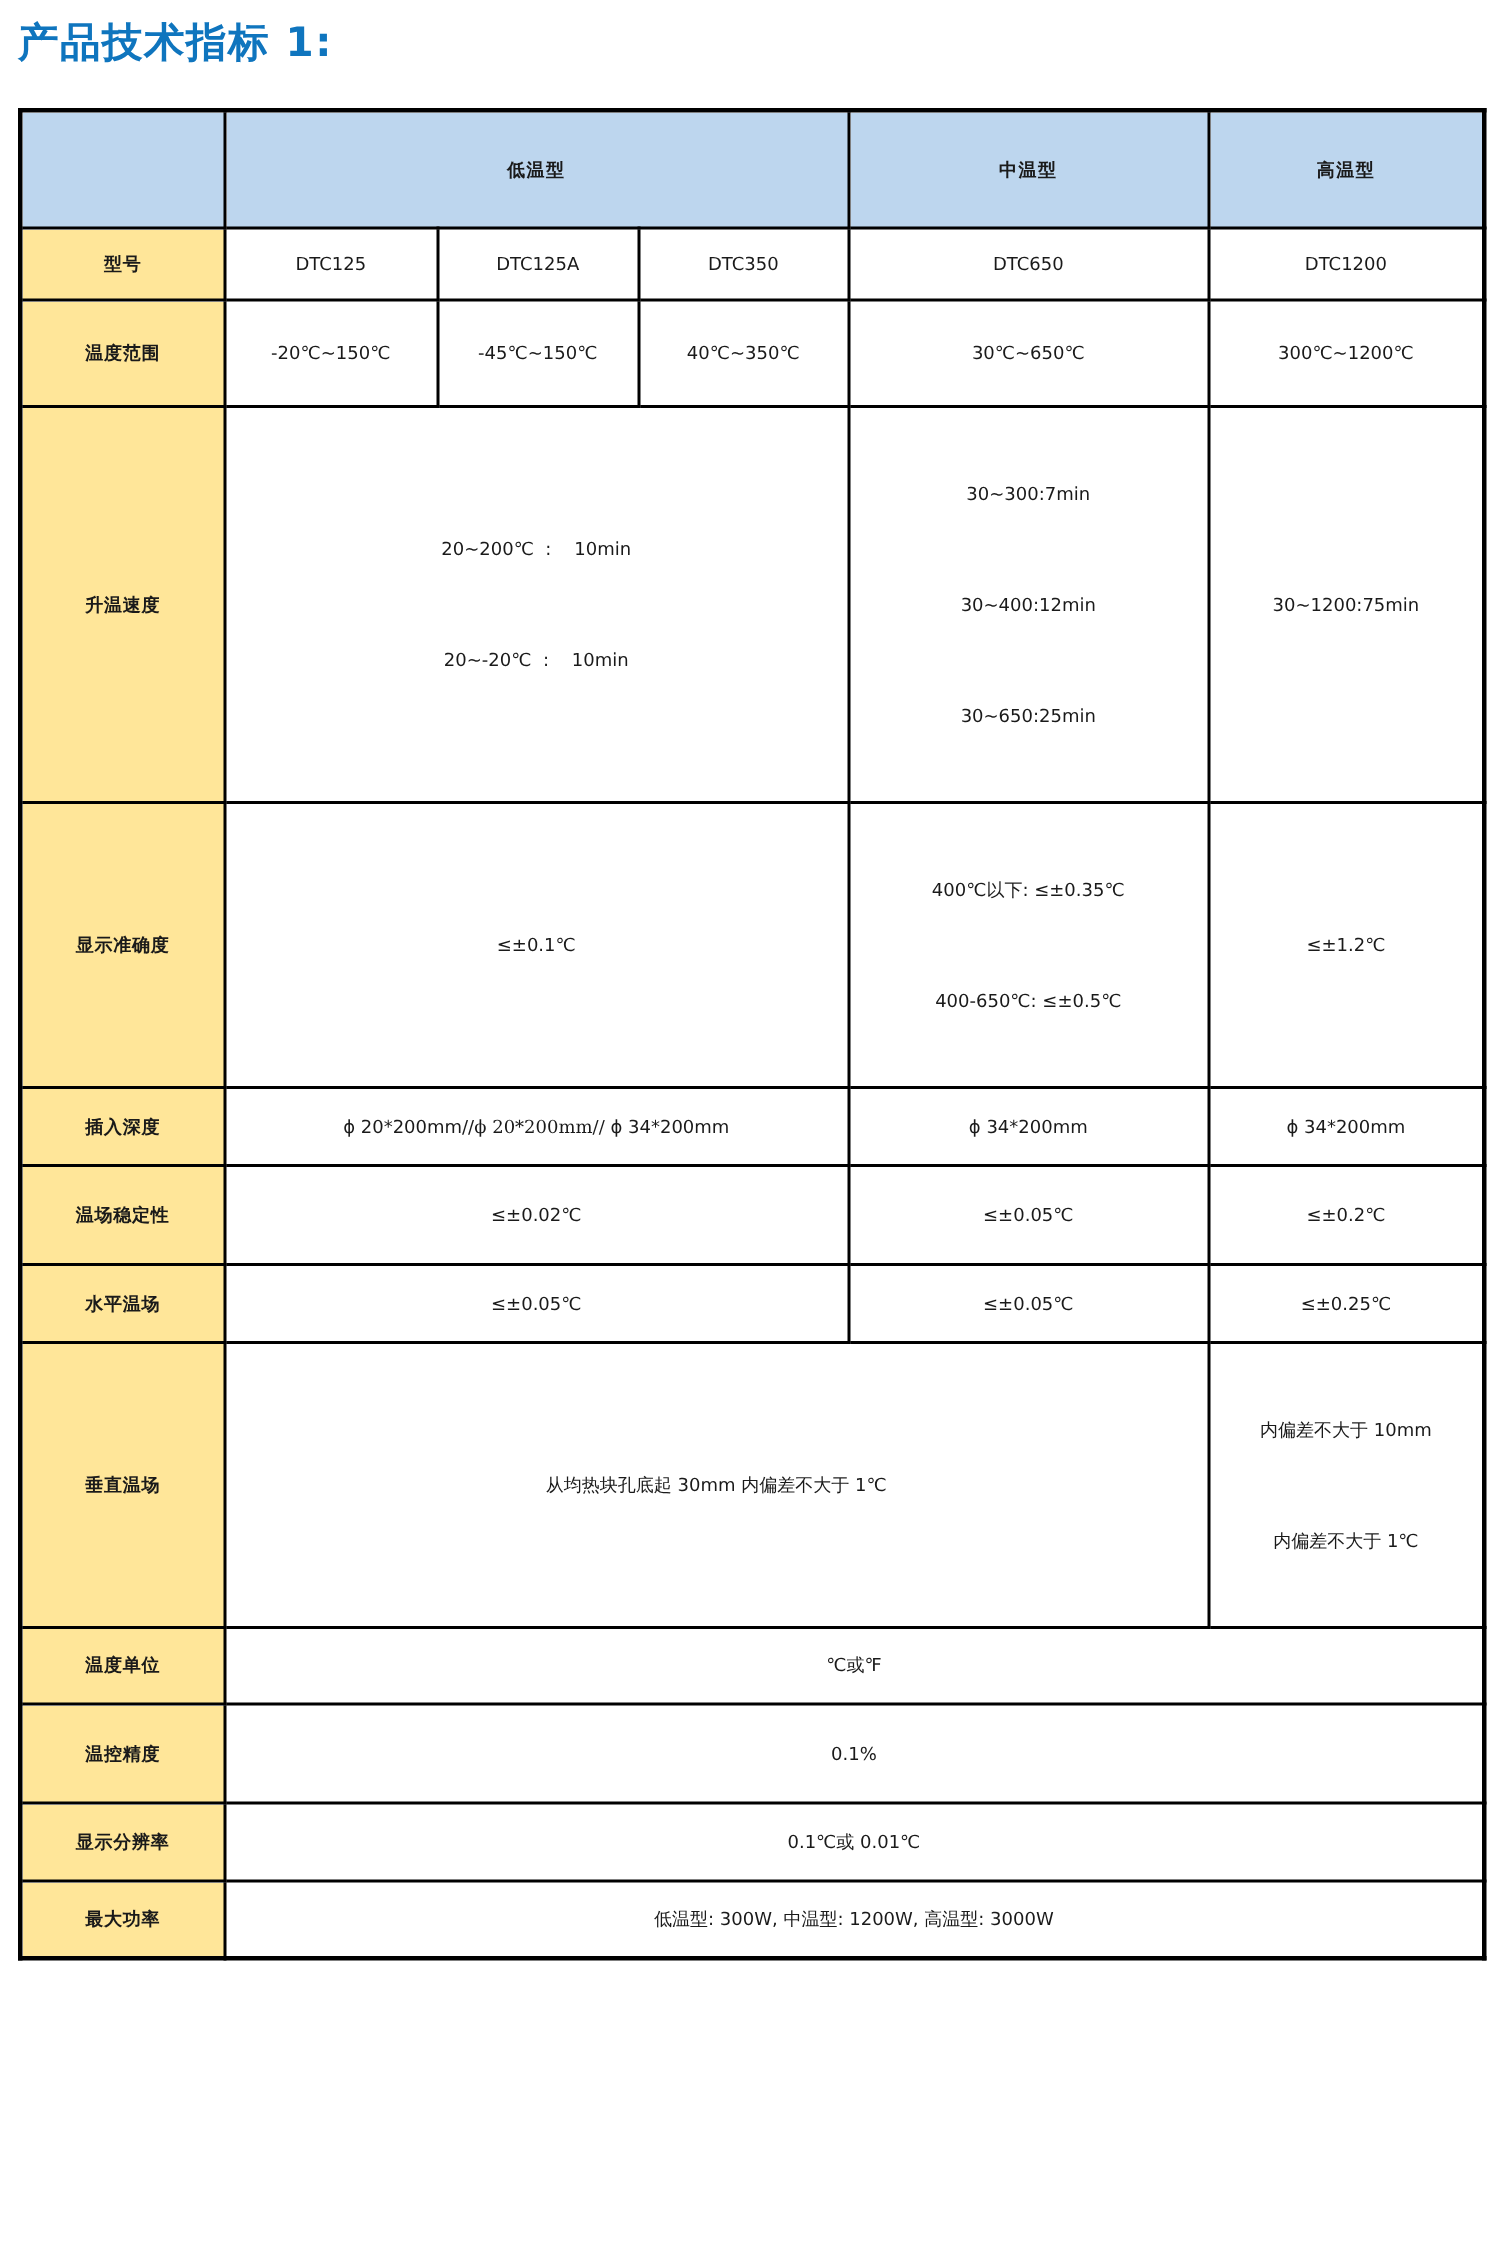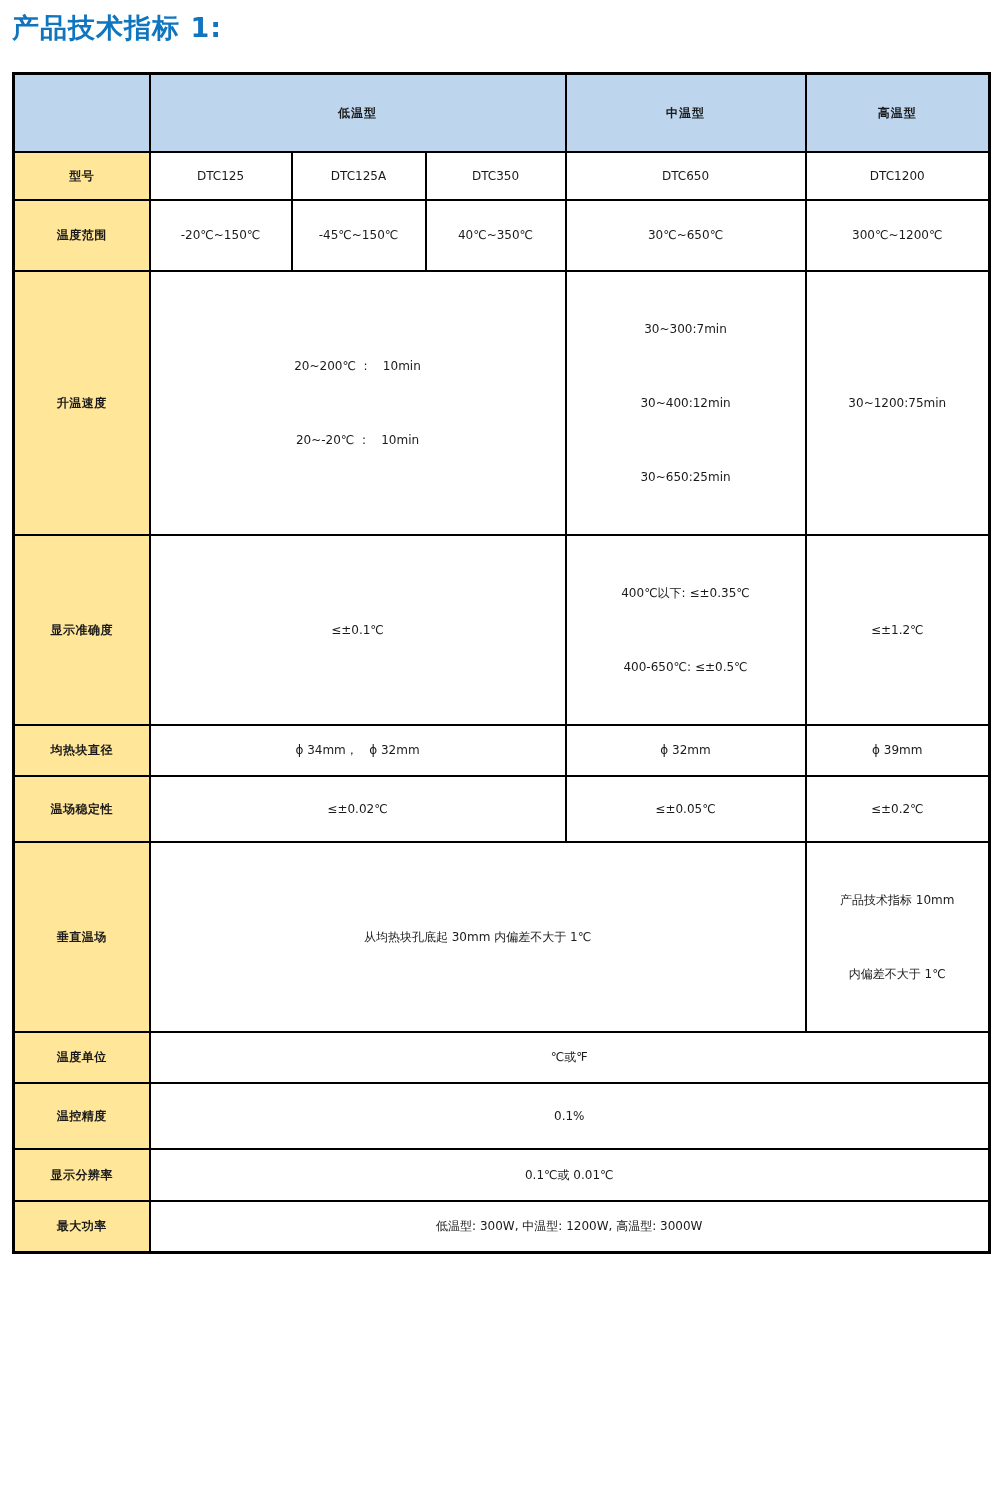--- a/index.html
+++ b/index.html
@@ -92,41 +92,47 @@
   <tr style="height:79px">
     <td class="label">显示准确度</td>
     <td colspan="3">≤±0.1℃</td>
     <td class="multiline">
       <div>400℃以下: ≤±0.35℃</div>
       <div>400-650℃: ≤±0.5℃</div>
     </td>
     <td>≤±1.2℃</td>
   </tr>
 
+  <tr style="height:52px">
+    <td class="label">插入深度</td>
+    <td colspan="3"><span>ϕ 20*200mm//</span><span class="serif">ϕ 20*200mm//</span><span> ϕ 34*200mm</span></td>
+    <td>ϕ 34*200mm</td>
+    <td>ϕ 34*200mm</td>
+  </tr>
 
-  <tr style="height:51px">
-    <td class="label">均热块直径</td>
-    <td colspan="3">ϕ 34mm，   ϕ 32mm</td>
-    <td>ϕ 32mm</td>
-    <td>ϕ 39mm</td>
-  </tr>
 
   <tr style="height:66px">
     <td class="label">温场稳定性</td>
     <td colspan="3">≤±0.02℃</td>
     <td>≤±0.05℃</td>
     <td>≤±0.2℃</td>
   </tr>
 
+  <tr style="height:52px">
+    <td class="label">水平温场</td>
+    <td colspan="3">≤±0.05℃</td>
+    <td>≤±0.05℃</td>
+    <td>≤±0.25℃</td>
+  </tr>
 
   <tr style="height:83px">
     <td class="label">垂直温场</td>
     <td colspan="4">从均热块孔底起 30mm 内偏差不大于 1℃</td>
     <td class="multiline">
-      <div>产品技术指标 10mm</div>
+      <div>内偏差不大于 10mm</div>
       <div>内偏差不大于 1℃</div>
     </td>
   </tr>
 
   <tr style="height:51px">
     <td class="label">温度单位</td>
     <td colspan="5">℃或℉</td>
   </tr>
 
   <tr style="height:66px">

